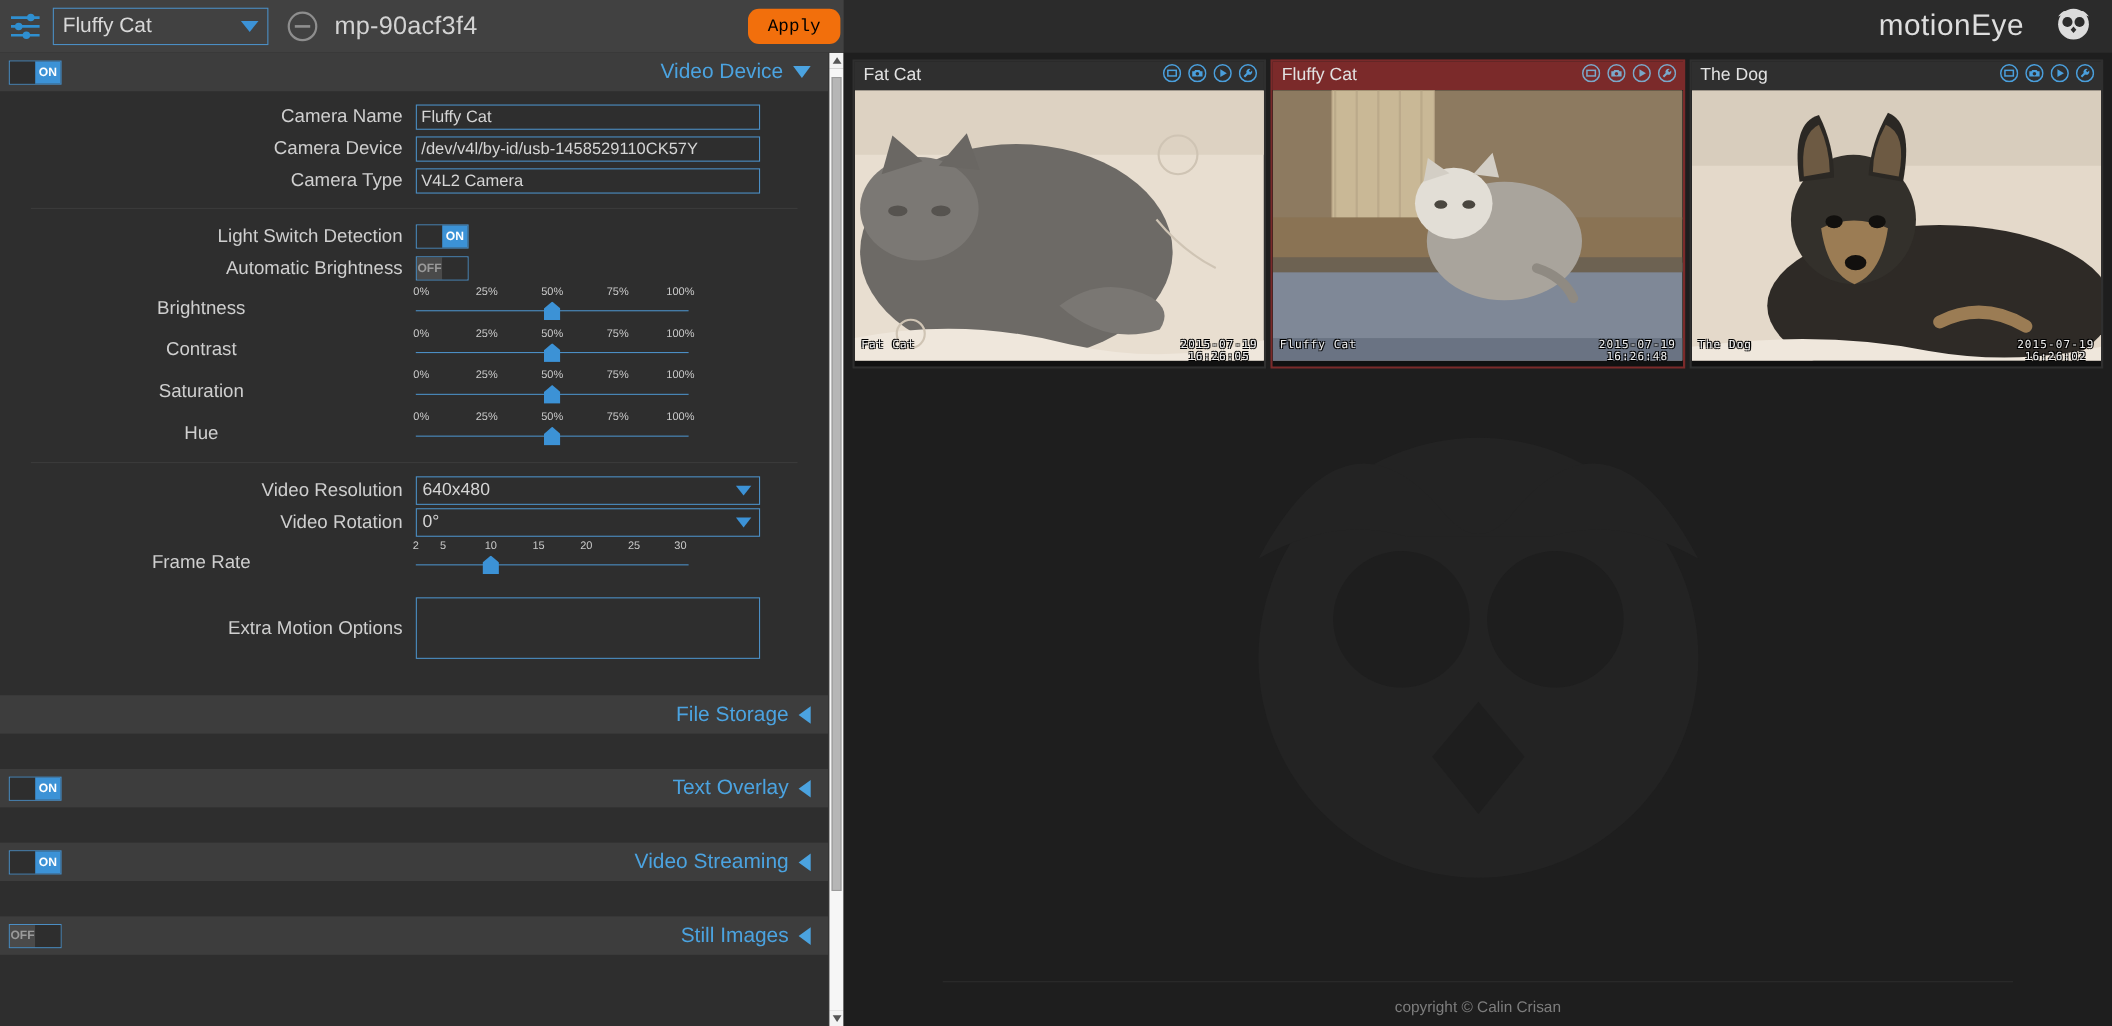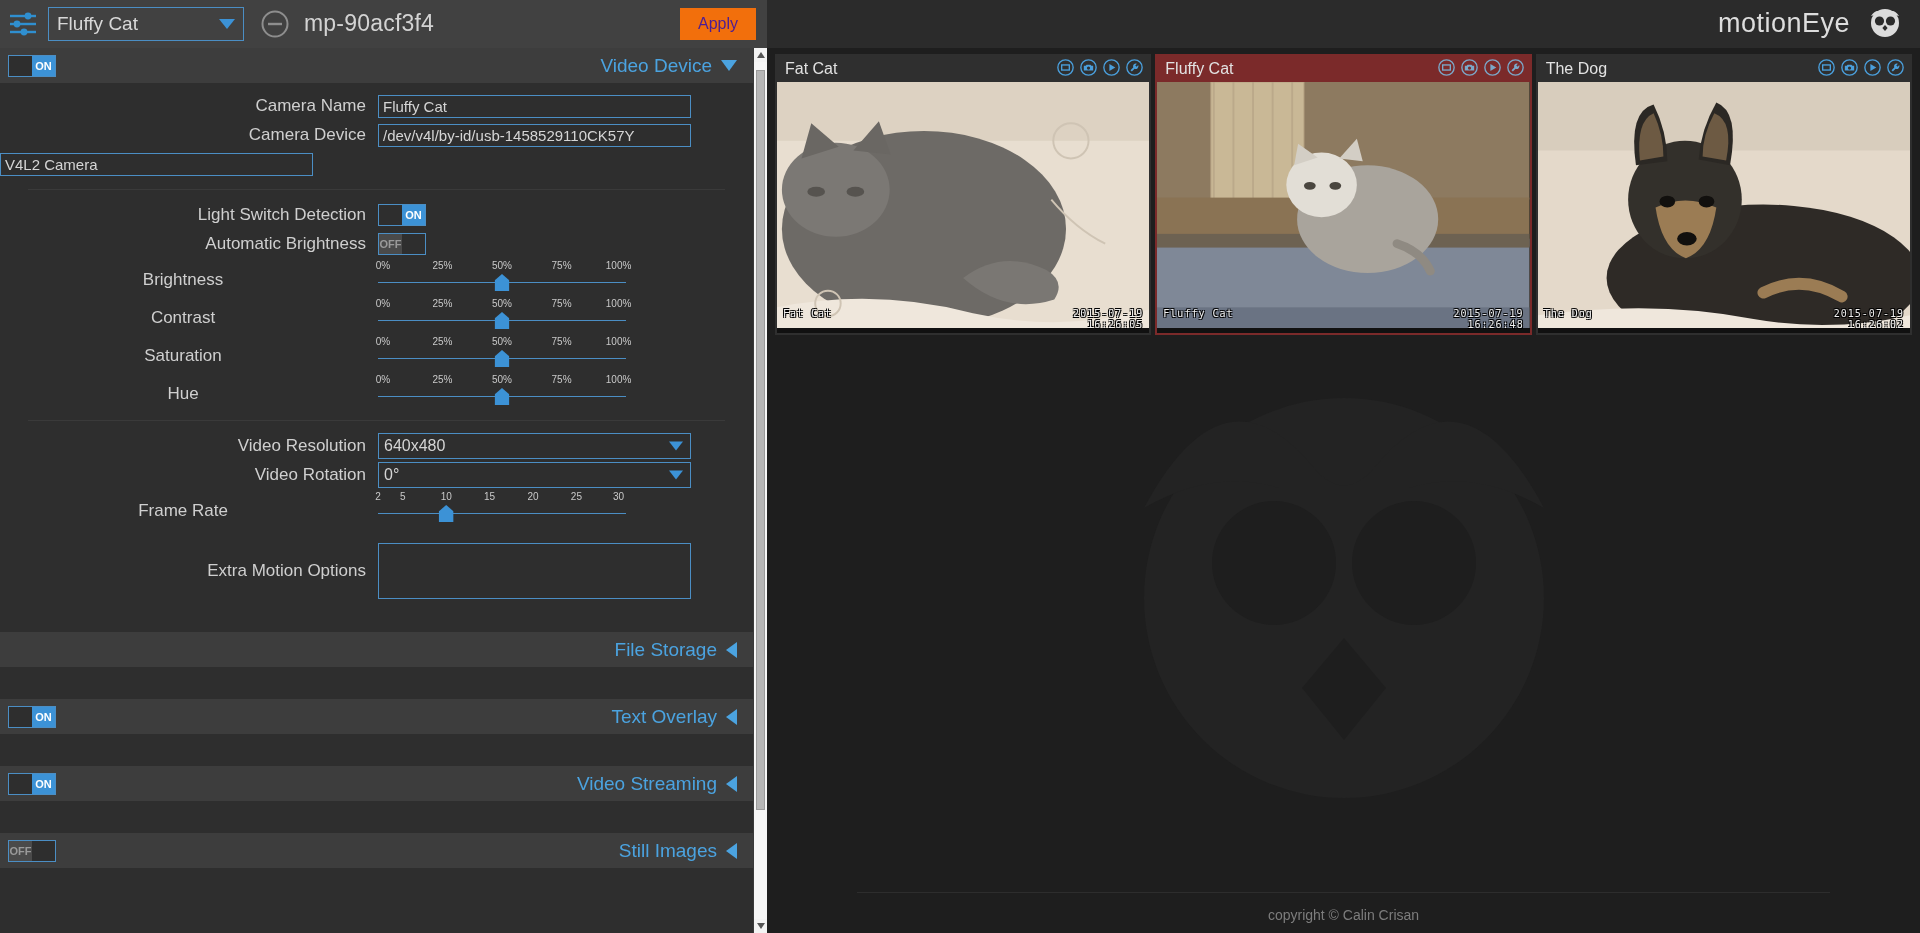--- a/index.html
+++ b/index.html
@@ -44,29 +44,29 @@
   .minus-btn {
     width: 34px; height: 34px; margin-left: 14px;
     display:flex; align-items:center; justify-content:center;
   }
   .hostname {
     color: #d3d3d3; font-size: 23px; margin-left: 12px;
     letter-spacing: 0.2px;
   }
   #apply-btn {
     position: absolute; left: 680px; top: 8px;
-    background: #f26f0c; color: #4c1d95;
-    border: none; font-size: 16px; font-family: Liberation Sans, sans-serif;
+    background: #f26f0c; color: #000000;
+    border: none; font-size: 16px; font-family: Liberation Mono, monospace;
     padding: 7px 18px; cursor: pointer;
-    border-radius: 0;
+    border-radius: 10px;
   }
   #topbar-right {
     flex: 1; height: 48px; background: #2b2b2b;
     display: flex; align-items: center; justify-content: flex-end;
-    padding-right: 18px; gap: 18px;
+    padding-right: 18px; gap: 28px;
   }
   #brand { color: #dddddd; font-size: 27px; letter-spacing: 0.5px; }
 
   
   #main { flex: 1; display: flex; min-height: 0; }
 
   
   #settings {
     width: 767px; min-width: 767px;
     background: #2e2e2e;
@@ -227,21 +227,21 @@
     position: absolute; bottom: 3px; left: 0; right: 0;
     display: flex; justify-content: space-between;
     padding: 0 6px; pointer-events: none;
   }
   .cam-ovl span {
     color: #f0f0f0; font-size: 10px;
     font-family: "DejaVu Sans Mono", monospace;
     text-shadow: 1px 1px 0 #000, -1px -1px 0 #000, 1px -1px 0 #000, -1px 1px 0 #000;
     letter-spacing: 1px; line-height: 1.05;
   }
-  .cam-ovl .ts { text-align: right; }
+  .cam-ovl .ts { text-align: center; }
   #footer {
     position: absolute; left: 0; right: 0; bottom: 0;
     text-align: center; padding-bottom: 10px; z-index: 3;
   }
   #footer .hr { height:1px; background:#2d2d2d; margin: 0 90px 14px 90px; }
   #footer .cr { color: #7d7d7d; font-size: 14px; }
 </style>
 </head>
 <body>
 
@@ -318,20 +318,21 @@
         </div>
 
         <div class="row">
           <div class="label">Camera Device</div>
           <div class="field">
             <div class="txtinput">/dev/v4l/by-id/usb-1458529110CK57Y</div>
           </div>
         </div>
 
         <div class="row">
+          <div class="label">Camera Type</div>
           <div class="field">
             <div class="txtinput">V4L2 Camera</div>
           </div>
         </div>
 
         <div class="divider"></div>
 
         <div class="row">
           <div class="label">Light Switch Detection</div>
           <div class="field">

